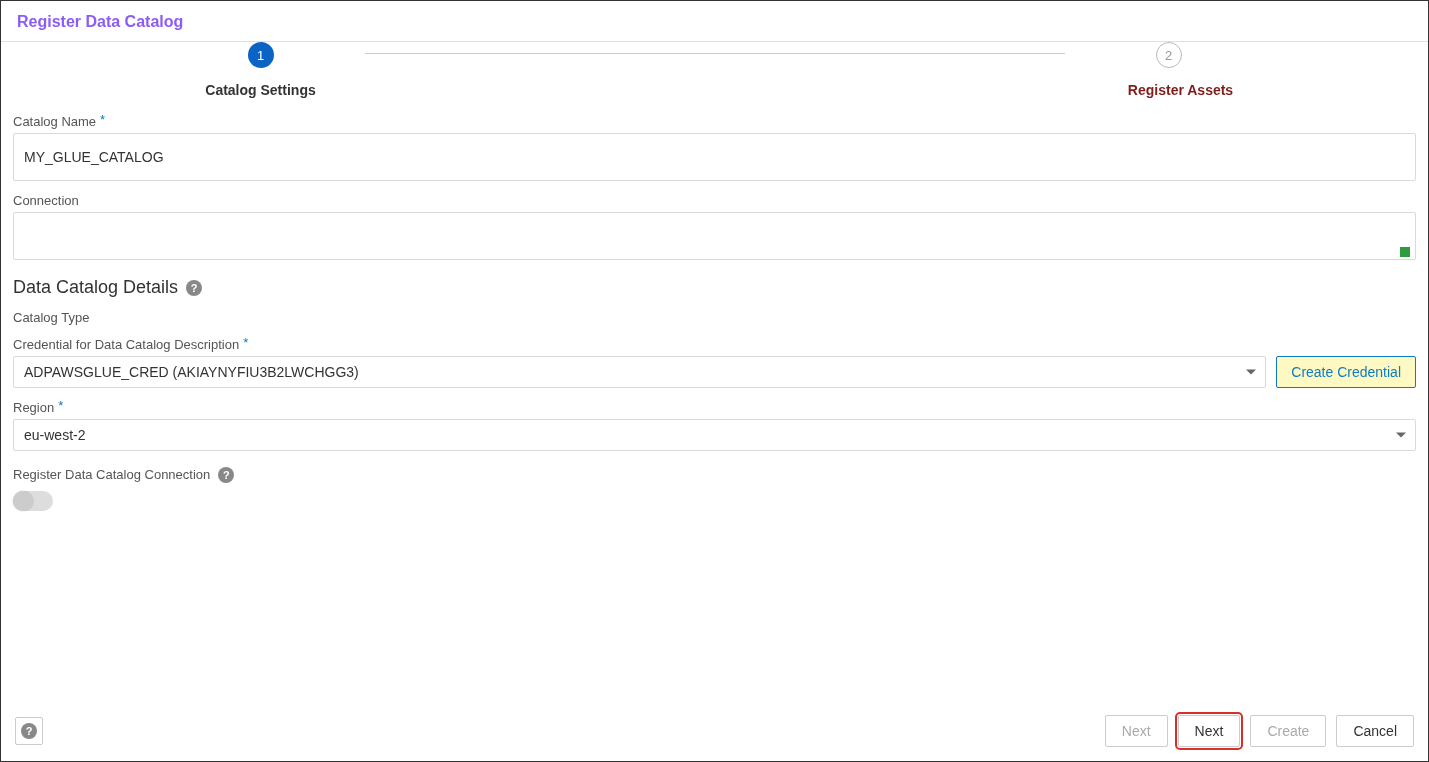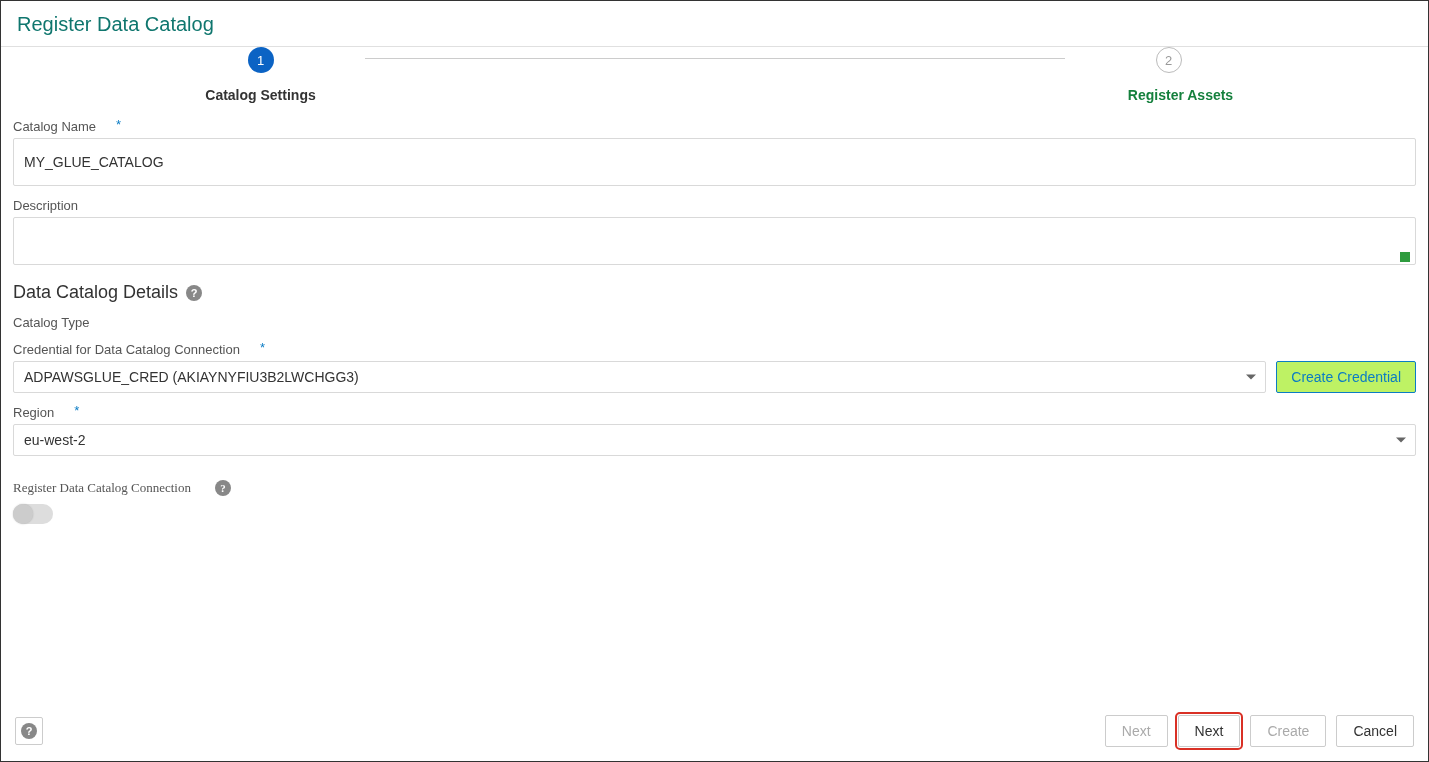--- a/index.html
+++ b/index.html
@@ -15,23 +15,23 @@
     height: 762px;
     display: flex;
     flex-direction: column;
     position: relative;
   }
   .header {
     padding: 12px 16px 10px 16px;
     border-bottom: 1px solid #e0e0e0;
   }
   .header-title {
-    font-size: 20px;
-    font-weight: 400;
-    color: #0f766e;
+    font-size: 16px;
+    font-weight: 700;
+    color: #8b5cf6;
   }
   .content {
     padding: 0 10px;
     flex: 1;
     overflow: auto;
   }
   .step {
     display: flex;
     flex-direction: column;
     align-items: center;
@@ -55,21 +55,21 @@
     border: 1px solid #bbb;
     color: #999;
     background: #fff;
   }
   .step-label {
     margin-top: 14px;
     font-size: 14px;
     font-weight: 600;
   }
   .step-label.active { color: #333; }
-  .step-label.inactive { color: #15803d; padding-left: 24px; }
+  .step-label.inactive { color: #7f1d1d; padding-left: 24px; }
   .step-line {
     flex: 1;
     height: 1px;
     background: #ccc;
     margin: 0 4px;
     margin-top: -34px;
     max-width: 700px;
   }
   .stepper-wrap {
     display:flex;
@@ -79,21 +79,21 @@
     padding: 0 40px;
   }
   .form-area { padding: 4px 2px 0 2px; }
   .field-label {
     font-size: 13px;
     color: #555;
     margin-top: 12px;
     margin-bottom: 4px;
     display: flex;
     align-items: flex-start;
-    gap: 20px;
+    gap: 4px;
   }
   .required { color: #0b7cc4; font-size: 13px; position: relative; top:-2px;}
   .text-input, .select-input, .textarea-input {
     width: 100%;
     border: 1px solid #d9d9d9;
     background: #fff;
     font-size: 14px;
     color: #333;
     padding: 6px 10px;
     border-radius: 2px;
@@ -124,21 +124,21 @@
   .select-wrap { position: relative; display:flex; gap: 10px; align-items:center;}
   .select-input { appearance:none; height:32px; padding-right:28px;}
   .select-arrow {
     position:absolute; right:10px; top:50%; transform:translateY(-50%);
     border-left:5px solid transparent; border-right:5px solid transparent;
     border-top:5px solid #666; pointer-events:none;
   }
   .select-cred-row { display:flex; gap:10px; align-items:flex-end;}
   .select-cred-row .select-wrap { flex:1; }
   .btn-outline {
-    border:1px solid #0b7cc4; color:#0b7cc4; background:#bef264;
+    border:1px solid #0b7cc4; color:#0b7cc4; background:#fef9c3;
     padding: 0 14px; height:32px; font-size:14px; border-radius:2px;
     cursor:pointer; white-space:nowrap;
   }
   .toggle {
     width: 40px; height: 20px; border-radius:12px; background:#ddd;
     position:relative; margin-top:8px; cursor:pointer;
   }
   .toggle-thumb {
     width:20px; height:20px; border-radius:50%; background:#ccc;
     position:absolute; left:0; top:0;
@@ -194,58 +194,58 @@
 
     <div class="form-area">
 
       <div class="field-label">
         <span>Catalog Name</span>
         <span class="required">*</span>
       </div>
       <input class="text-input" type="text" value="MY_GLUE_CATALOG" style="">
 
       <div class="field-label">
-        <span>Description</span>
+        <span>Connection</span>
       </div>
       <div class="textarea-wrap">
         <textarea class="textarea-input" style=""></textarea>
         <div class="resize-handle"></div>
       </div>
 
       <div class="section-title">
         <span>Data Catalog Details</span>
         <span class="help-icon">?</span>
       </div>
 
       <div class="field-label">
         <span>Catalog Type</span>
       </div>
 
       <div class="field-label">
-        <span>Credential for Data Catalog Connection</span>
+        <span>Credential for Data Catalog Description</span>
         <span class="required">*</span>
       </div>
       <div class="select-cred-row">
         <div class="select-wrap">
           <input class="select-input" readonly="" value="ADPAWSGLUE_CRED (AKIAYNYFIU3B2LWCHGG3)" style="">
           <div class="select-arrow"></div>
         </div>
         <button class="btn-outline">Create Credential</button>
       </div>
 
       <div class="field-label">
         <span>Region</span>
         <span class="required">*</span>
       </div>
       <div class="select-wrap">
         <input class="select-input" readonly="" value="eu-west-2" style="">
         <div class="select-arrow"></div>
       </div>
 
-      <div class="field-label" style="margin-top:24px;font-family:Liberation Serif, serif;">
+      <div class="field-label" style="margin-top:16px;">
         <span>Register Data Catalog Connection</span>
         <span class="help-icon" style="margin-left:4px;">?</span>
       </div>
       <div class="toggle">
         <div class="toggle-thumb"></div>
       </div>
 
     </div>
   </div>
 

